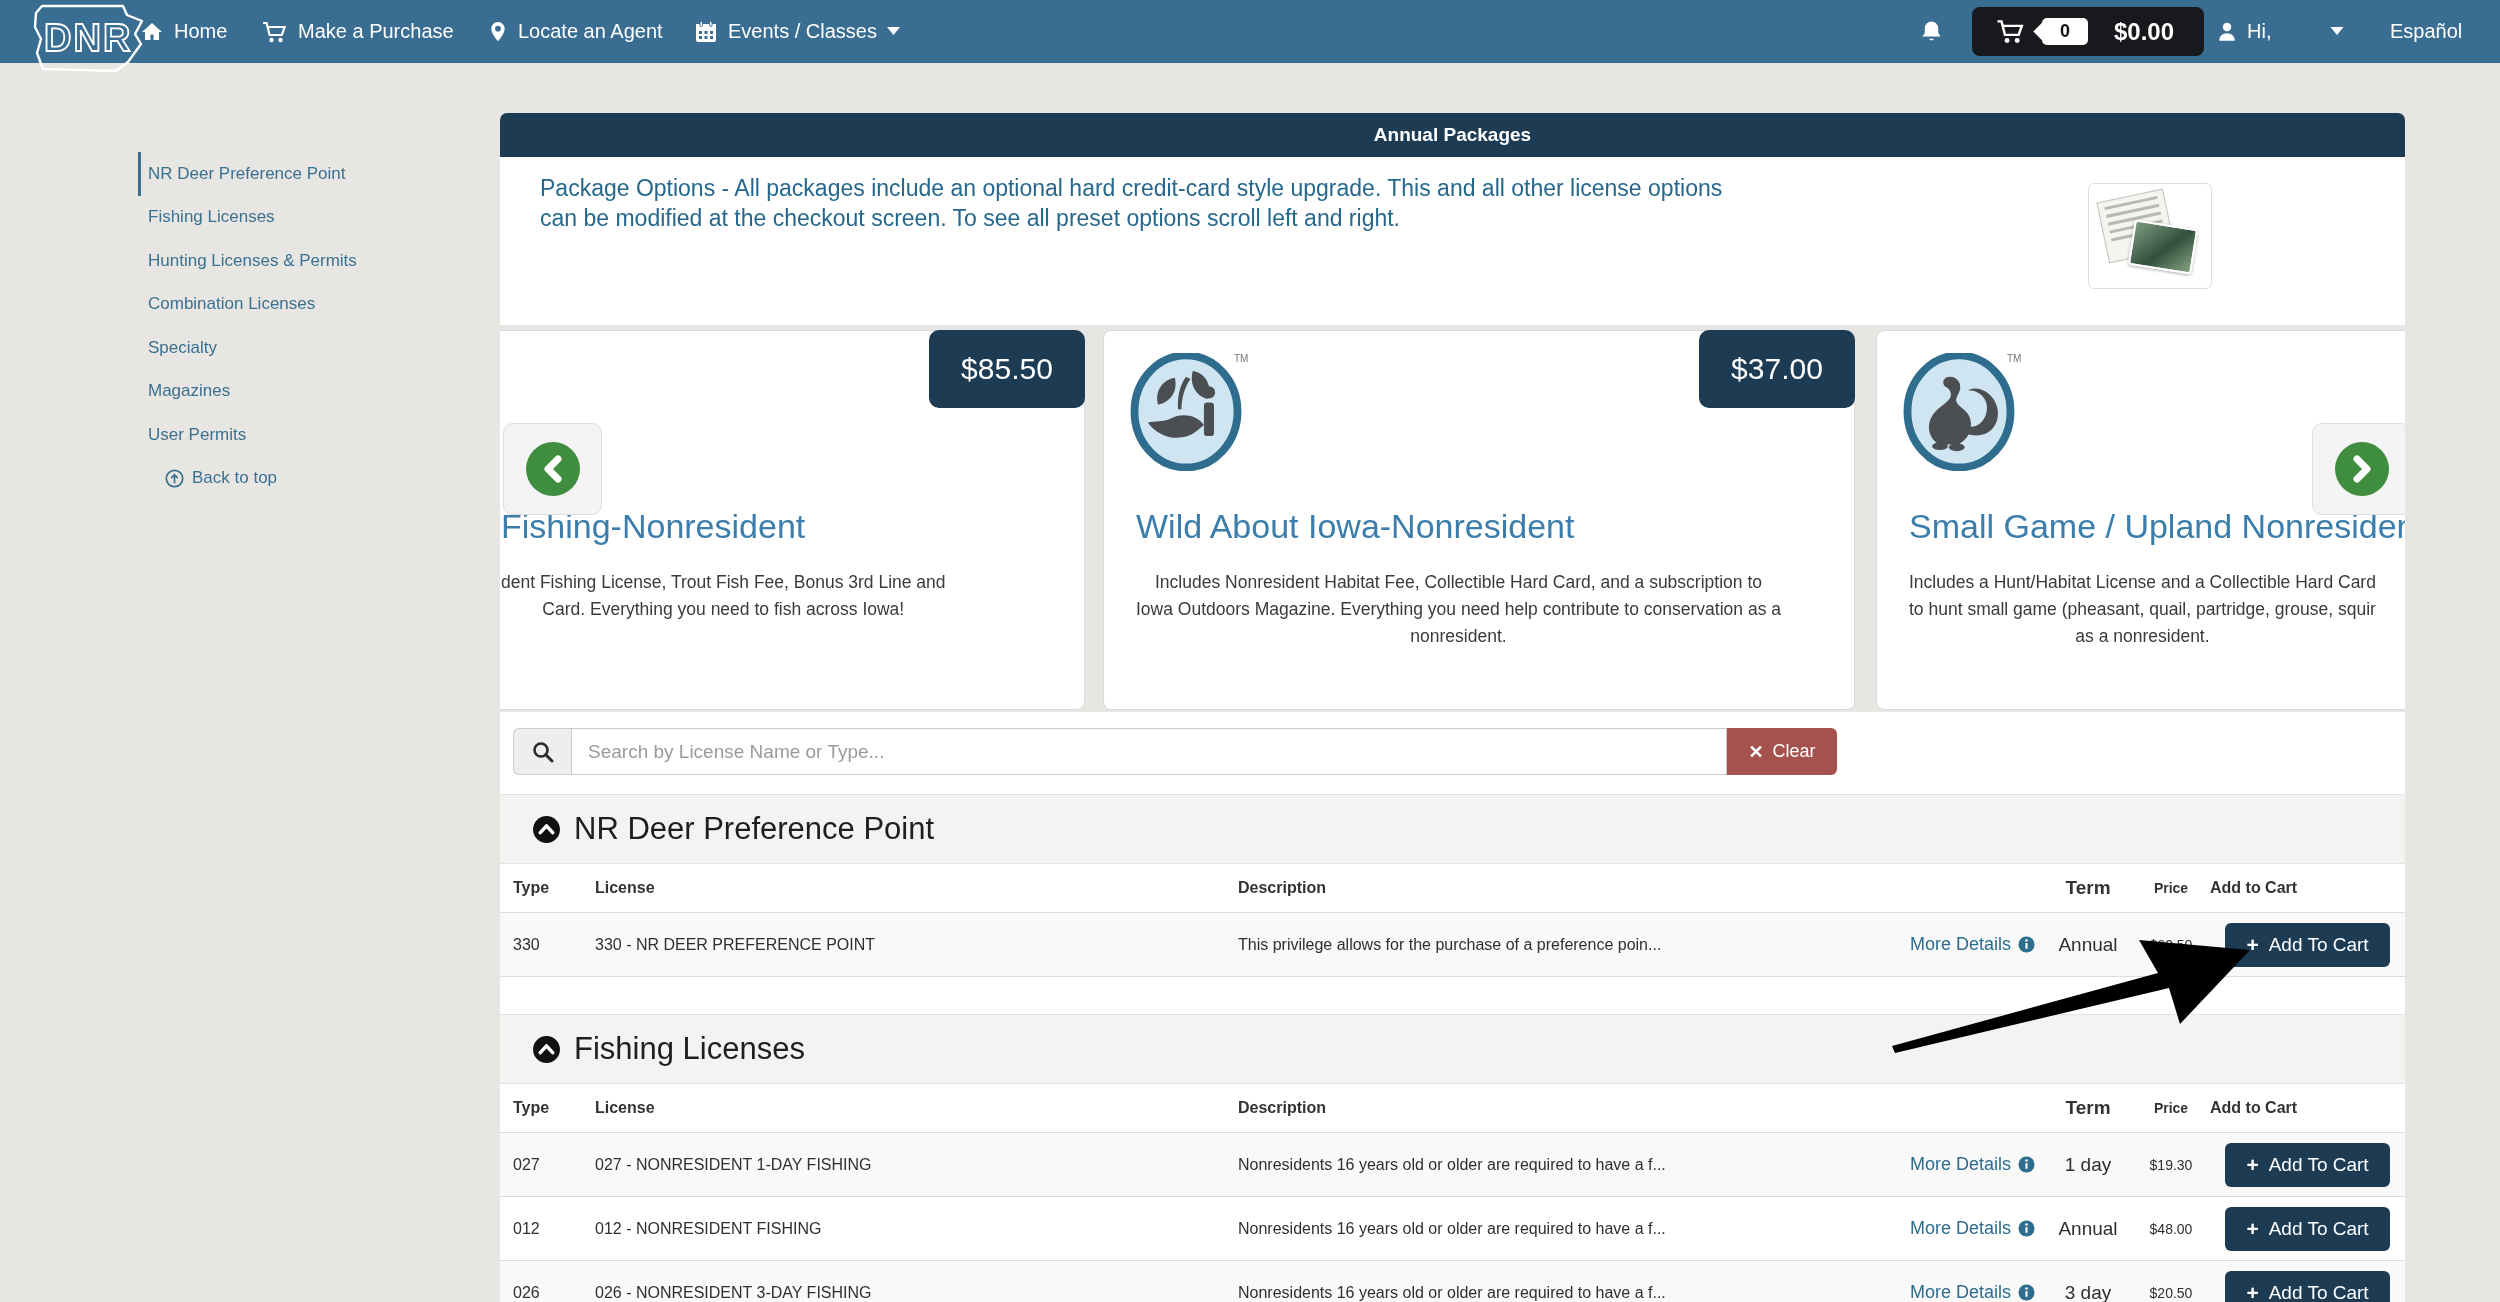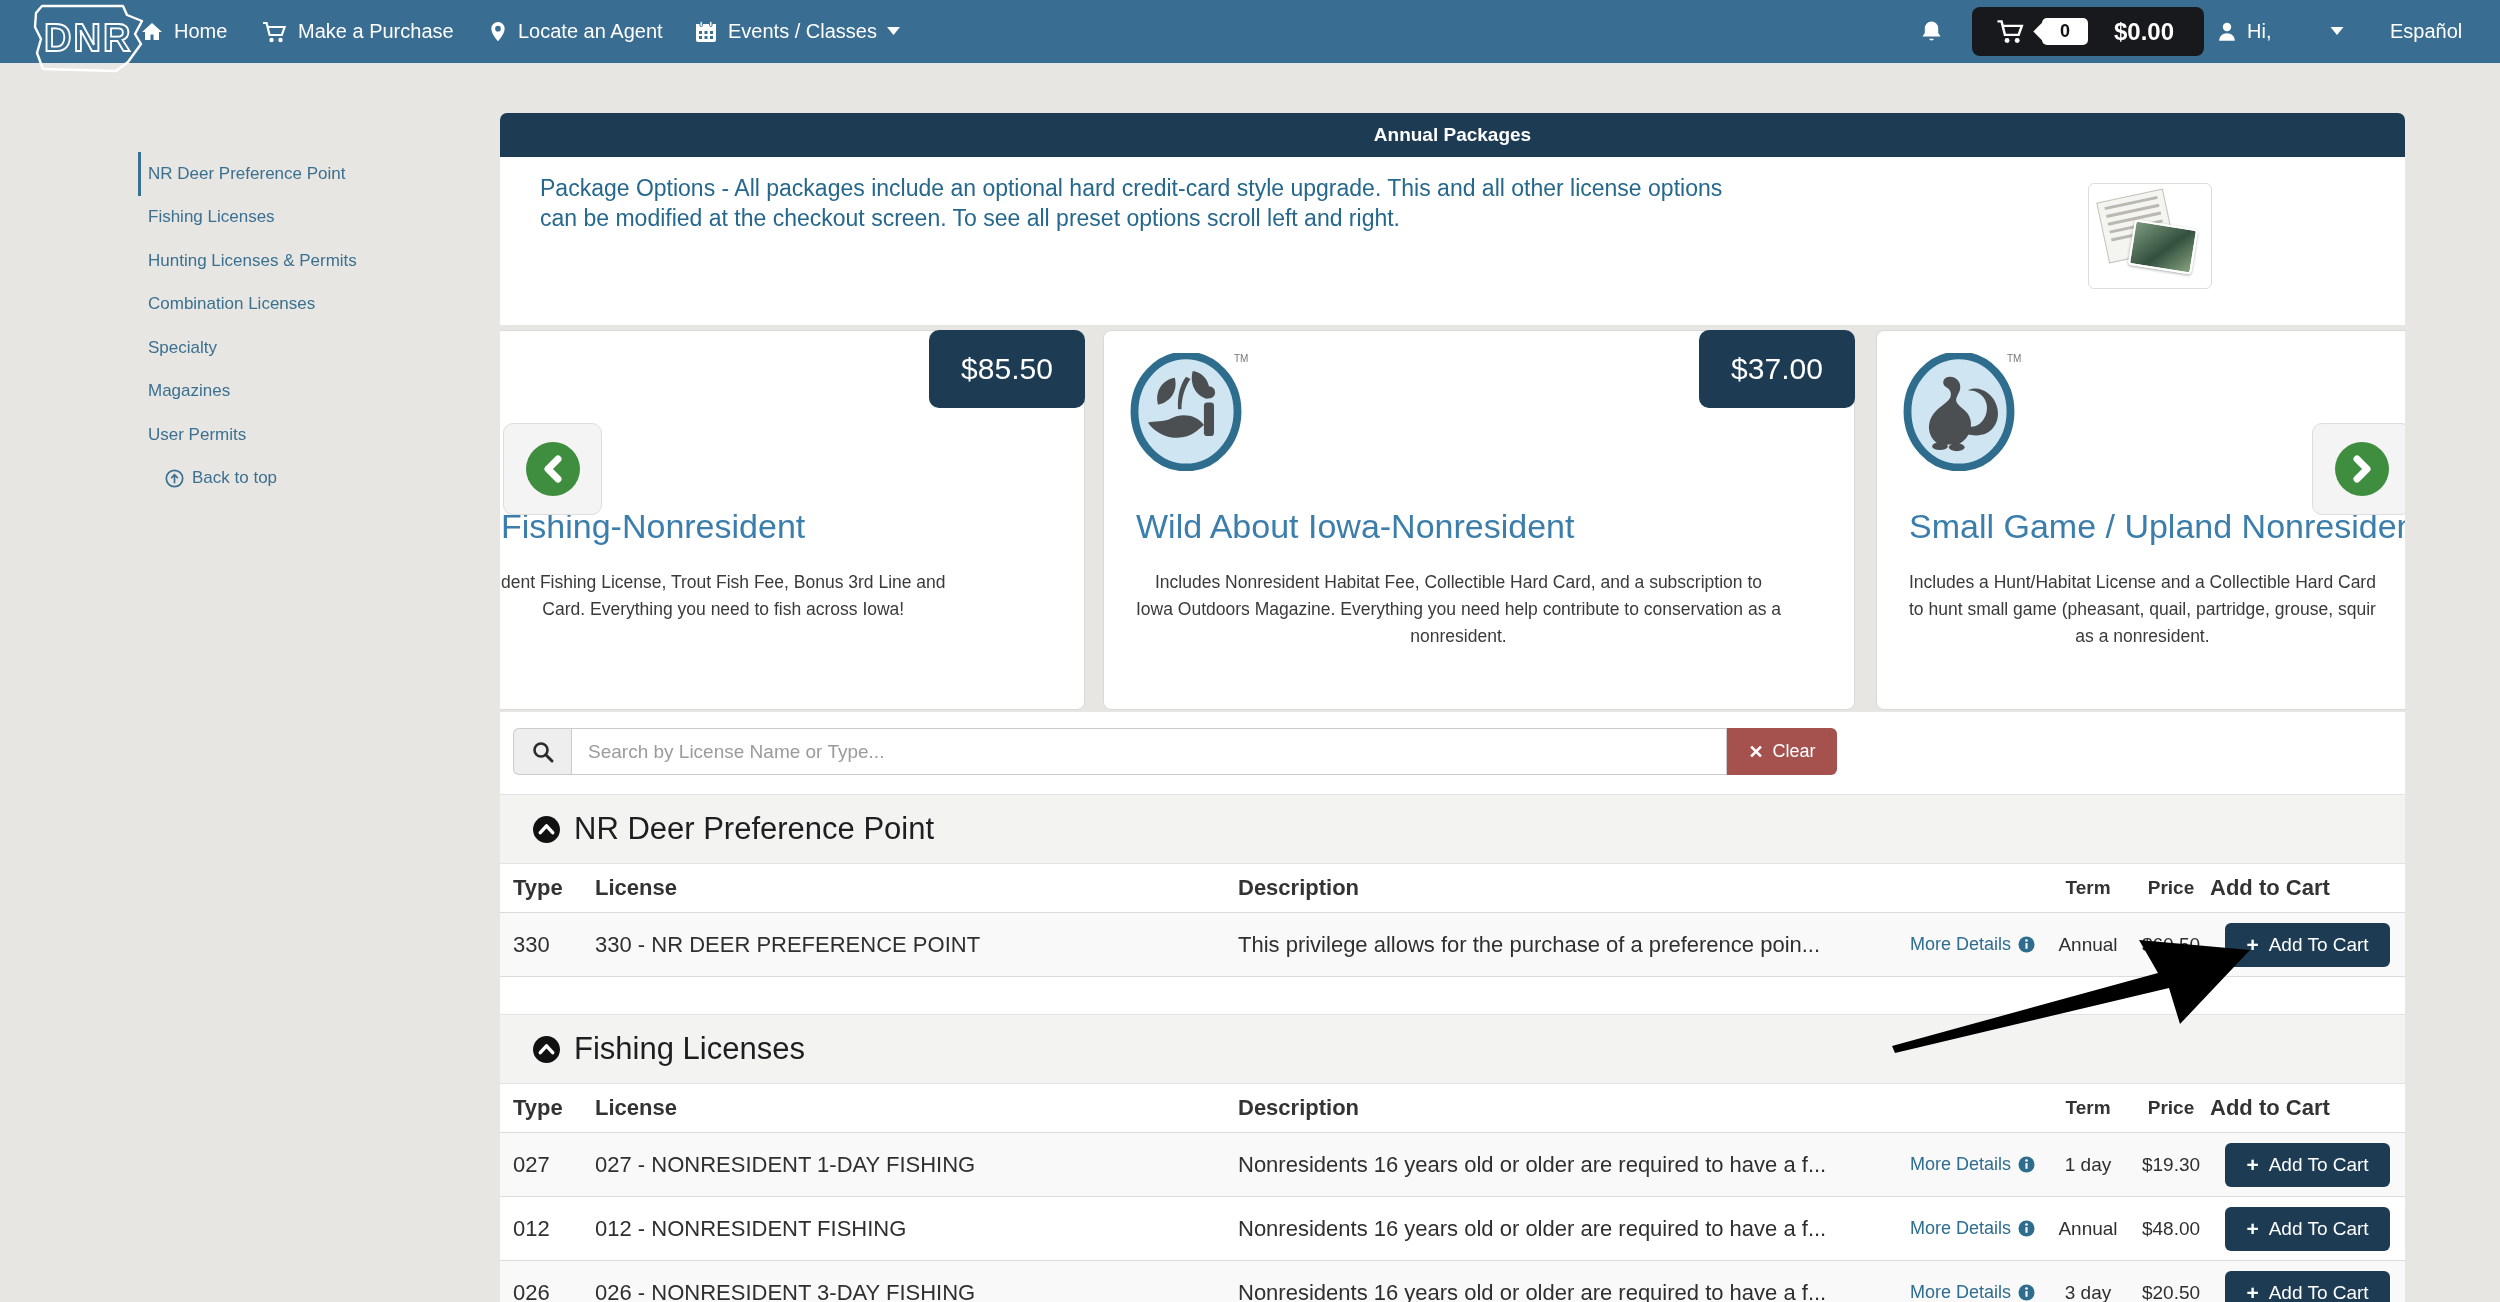--- a/index.html
+++ b/index.html
@@ -60,28 +60,28 @@
   .search-input::placeholder{color:#9b9b9b;}
   .clear-btn{width:110px;background:#a5524e;color:#fff;border:none;border-radius:0 6px 6px 0;font-size:18px;
              display:flex;align-items:center;justify-content:center;gap:9px;cursor:pointer;font-family:"Liberation Sans",sans-serif;}
   
   .section-band{height:70px;background:#f3f3f2;border-top:1px solid #e3e3e1;border-bottom:1px solid #e3e3e1;
                 display:flex;align-items:center;gap:13px;padding-left:32px;}
   .section-title{font-size:31px;font-weight:500;color:#1e1e1e;}
   .thead{height:49px;background:#fff;border-bottom:1px solid #dcdcdc;}
   .trow{height:64px;border-bottom:1px solid #dcdcdc;background:#fff;}
   .striped{background:#f9f9f9;padding-left:42px;}
-  .cell{position:absolute;top:0;height:100%;display:flex;align-items:center;font-size:22px;color:#2f2f2f;}
+  .cell{position:absolute;top:0;height:100%;display:flex;align-items:center;font-size:16px;color:#2f2f2f;}
   .hcell{font-weight:bold;color:#333;}
   .c-type{left:13px;}
   .c-license{left:95px;}
   .c-desc{left:738px;}
   .c-more{left:1405px;width:130px;justify-content:flex-end;gap:7px;color:#2e6d8e;font-size:18px;cursor:pointer;}
   .c-term{left:1540px;width:96px;justify-content:center;font-size:19px;}
-  .c-price{left:1628px;width:86px;justify-content:center;font-size:19px;text-align:center;}
+  .c-price{left:1628px;width:86px;justify-content:center;font-size:14px;text-align:center;}
   .btn-add{position:absolute;left:1725px;top:10px;width:165px;height:44px;background:#1d3c53;border:none;border-radius:6px;
            color:#fff;font-size:19px;display:flex;align-items:center;justify-content:center;gap:10px;cursor:pointer;
            font-family:"Liberation Sans",sans-serif;}
   .plus{font-size:21px;font-weight:bold;}
   .white-gap{background:#fff;}
   .arrow-anno{position:absolute;left:1840px;top:920px;z-index:50;pointer-events:none;}
 </style>
 </head>
 <body>
 

